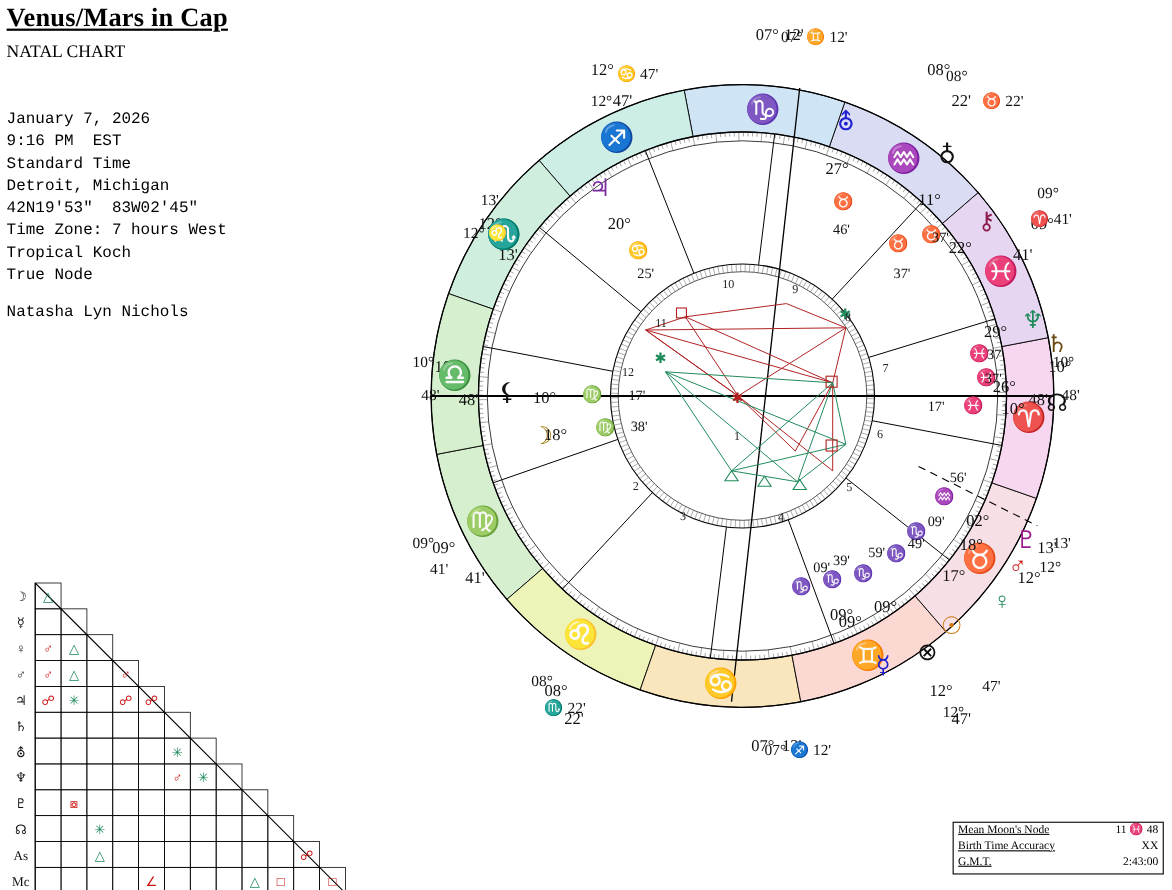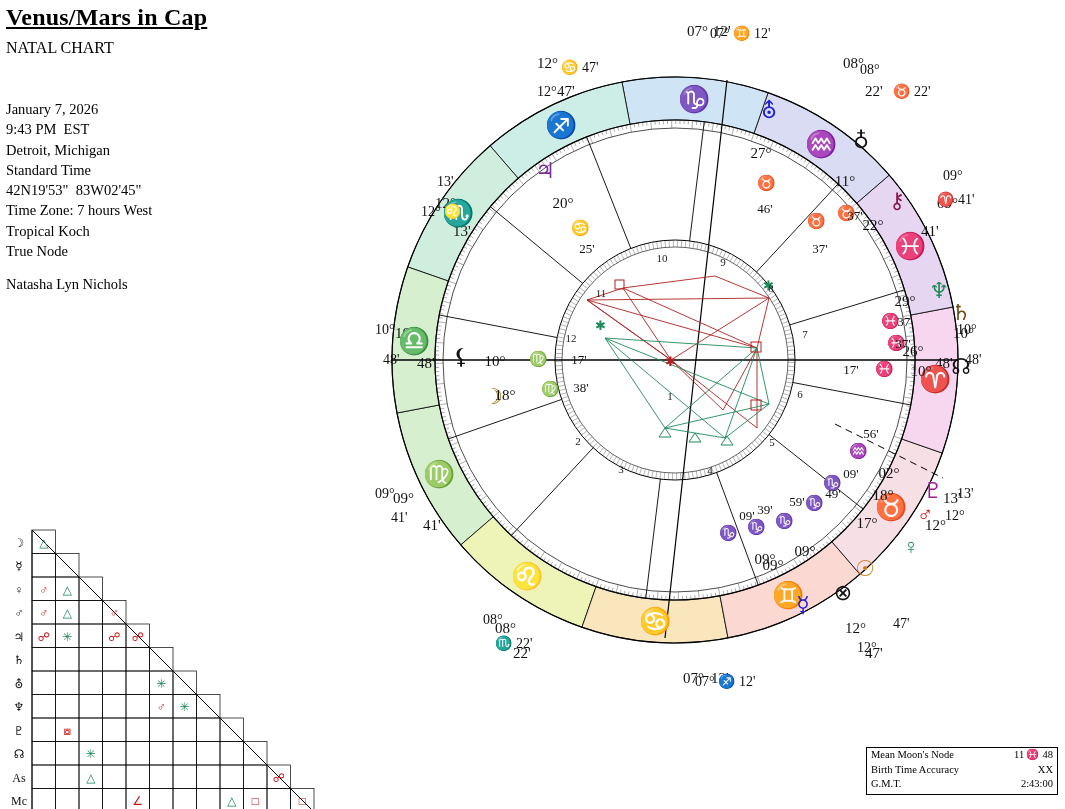--- a/index.html
+++ b/index.html
@@ -14,21 +14,21 @@
   .title{
     position:absolute;left:6px;top:4px;
     font-size:24px;font-weight:bold;letter-spacing:.2px;text-decoration:underline;
   }
   .subtitle{
     position:absolute;left:6px;top:39px;
     font-size:16px;
   }
   .info{
     position:absolute;left:6px;top:99px;
-    font-size:14.5px;line-height:20.3px;
+    font-size:14.5px;line-height:20.3px;font-family:Liberation Mono, monospace;
   }
   .info div{white-space:pre;}
   .info .spacer{height:13px;}
 
   
   #wheel{position:absolute;left:365px;top:8px;width:630px;height:700px;}
   svg{display:block;overflow:visible;}
   text{font-family:"Liberation Serif", serif;}
 
   
@@ -37,36 +37,36 @@
   
   #infobox{
     position:absolute;left:866px;top:747px;width:190px;height:46px;
     border:1px solid #000;background:#fff;
     font-size:10.5px;
   }
   #infobox .row{
     display:flex;justify-content:space-between;
     padding:0 4px;line-height:14.5px;
   }
-  #infobox .row span:first-child{text-align:center;}
+  #infobox .row span:first-child{text-align:center;text-decoration:underline;}
   #infobox .row span:last-child{text-align:left;}
 </style>
 </head>
 <body>
 
 <div id="root">
 
   <div class="title">Venus/Mars in Cap</div>
   <div class="subtitle">NATAL CHART</div>
 
   <div class="info">
     <div>January 7, 2026</div>
-    <div>9:43 PM  EST</div>
+    <div>9:16 PM  EST</div>
+    <div>Standard Time</div>
     <div>Detroit, Michigan</div>
-    <div>Standard Time</div>
     <div>42N19'53"  83W02'45"</div>
     <div>Time Zone: 7 hours West</div>
     <div>Tropical Koch</div>
     <div>True Node</div>
     <div class="spacer"></div>
     <div>Natasha Lyn Nichols</div>
     <div class="spacer"></div>
   </div>
 
   <div id="wheel">

